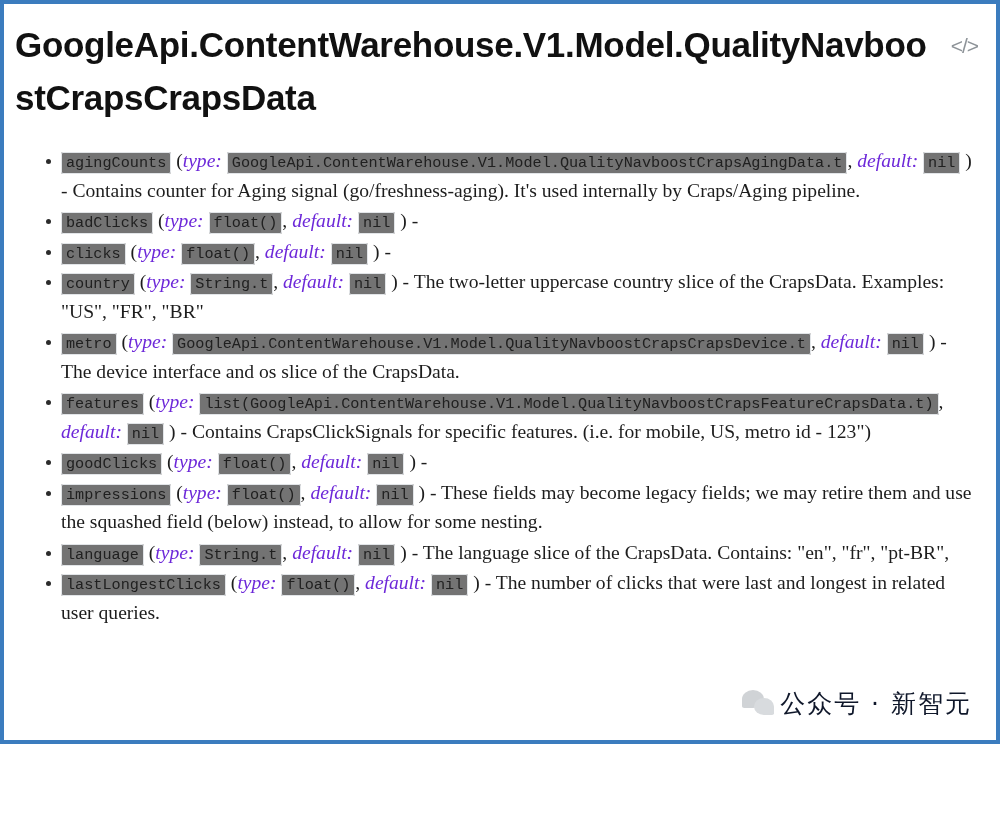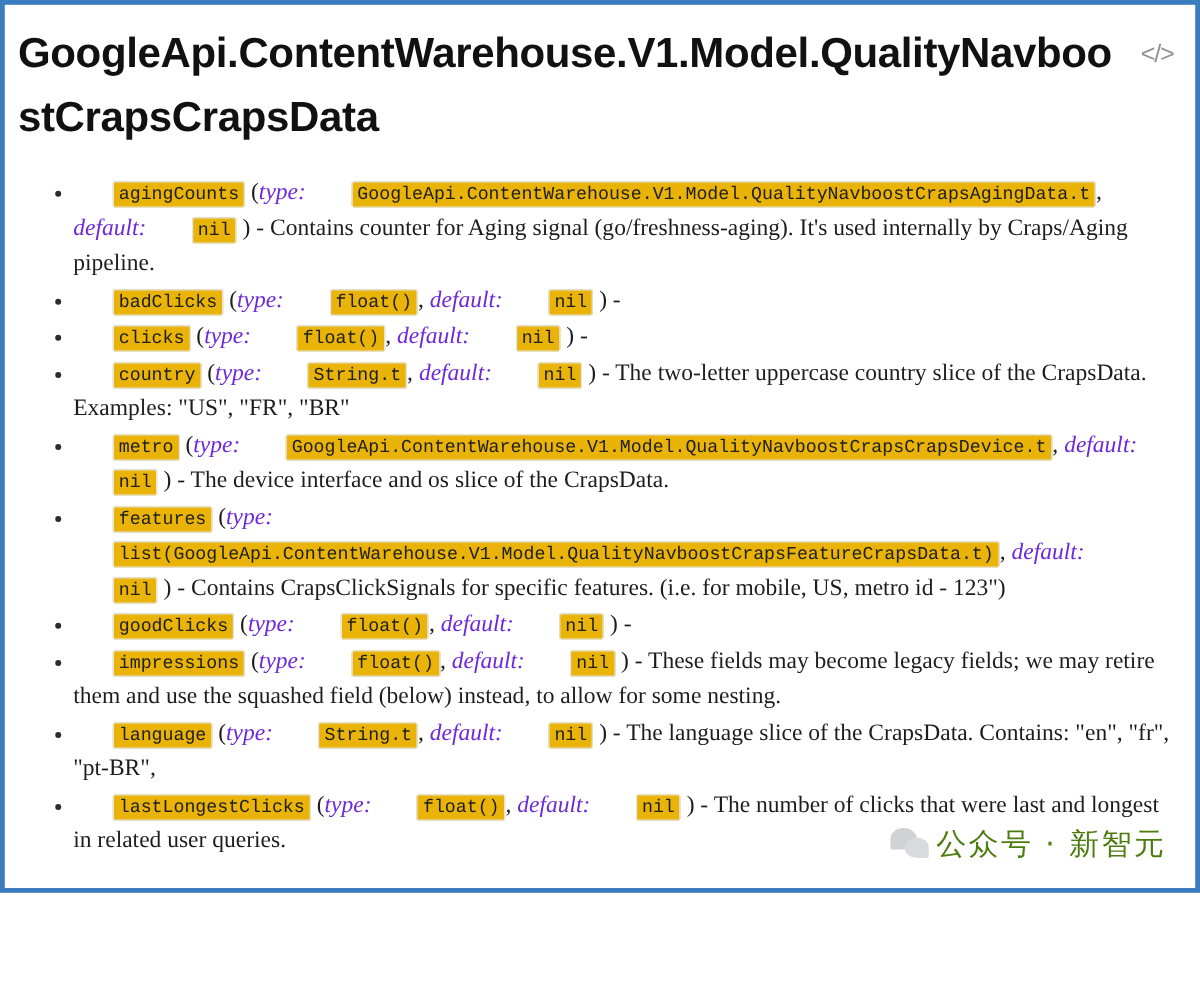--- a/index.html
+++ b/index.html
@@ -99,46 +99,45 @@
     top: 13px;
     width: 5px;
     height: 5px;
     border-radius: 50%;
     background: #2b2b2b;
   }
 
   code, .code {
     font-family: "Liberation Mono", "DejaVu Sans Mono", monospace;
     font-size: 15.2px;
-    background: #eab308;
+    background: #737373;
     border: 1px solid #e2e5e8;
     border-radius: 2px;
     padding: 1px 4px;
     color: #202020;
     white-space: nowrap;
     line-height: 1;
-    margin-left: 33px;
   }
   .kw {
     font-family: "Liberation Serif", serif;
     font-style: italic;
     font-size: 19.6px;
     color: #6d28d9;
   }
   .punc { font-family: "Liberation Serif", serif; }
 
   
   .watermark {
     position: absolute;
     right: 24px;
     bottom: 20px;
     display: flex;
     align-items: center;
     gap: 4px;
-    color: #4d7c0f;
+    color: #0f172a;
     font-family: "DejaVu Sans", sans-serif;
     font-size: 25px;
     letter-spacing: 2px;
     pointer-events: none;
     user-select: none;
     white-space: nowrap;
   }
   .watermark .wm-logo {
     display: inline-block;
     width: 34px;

